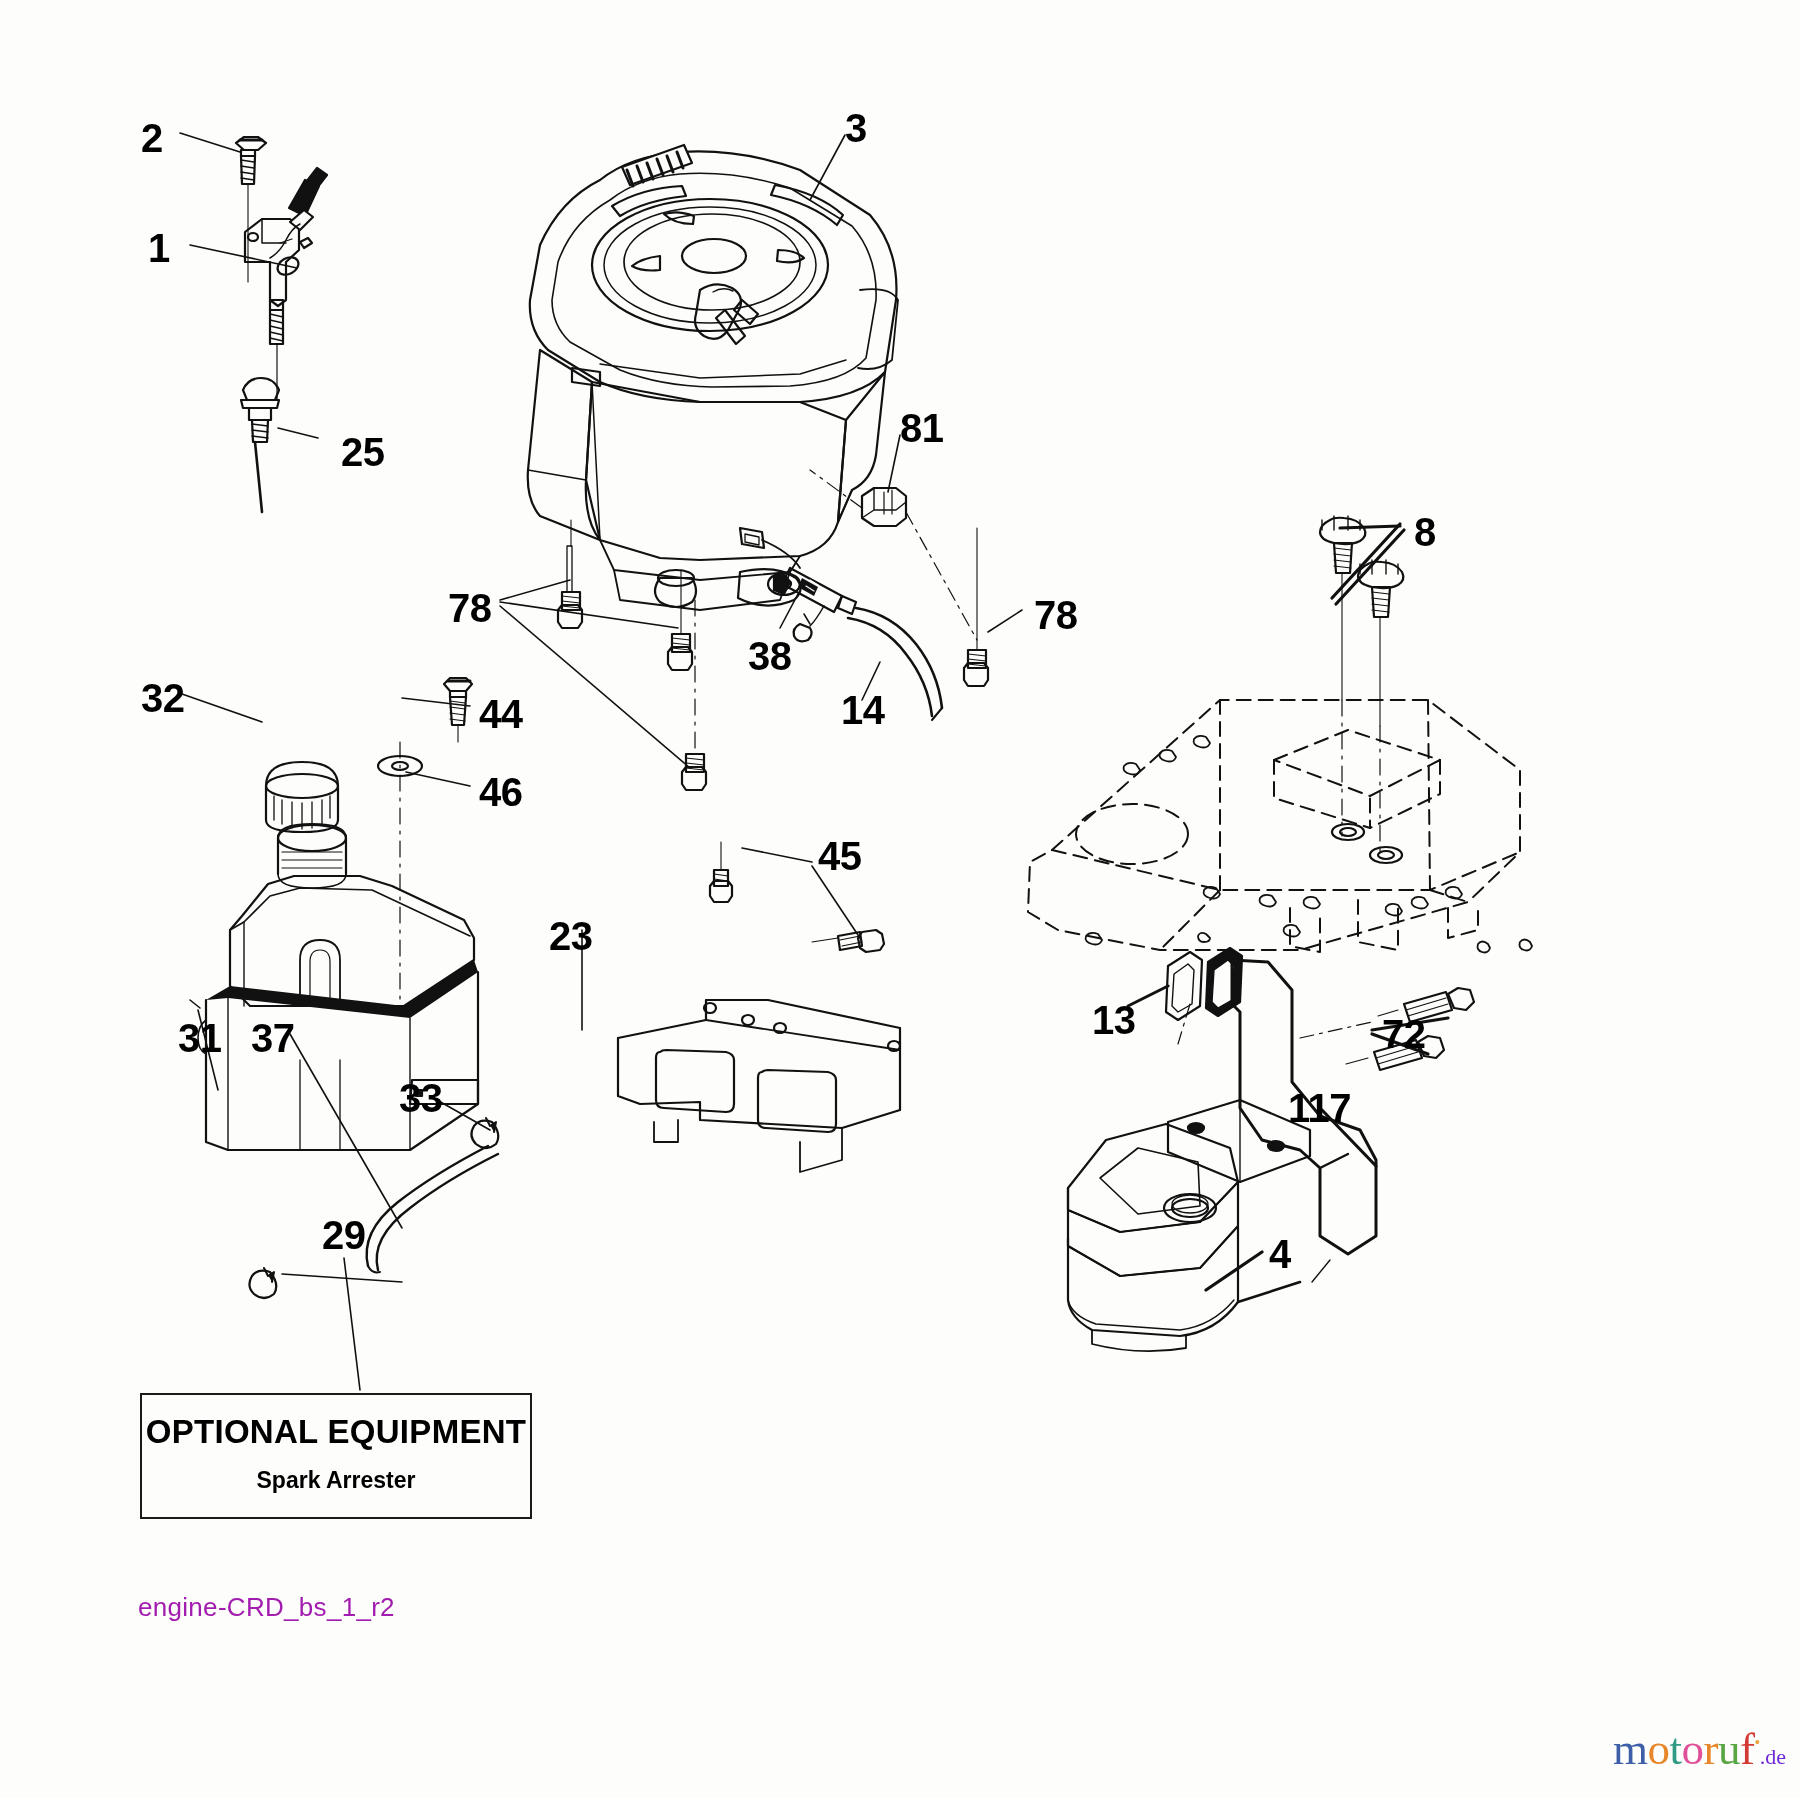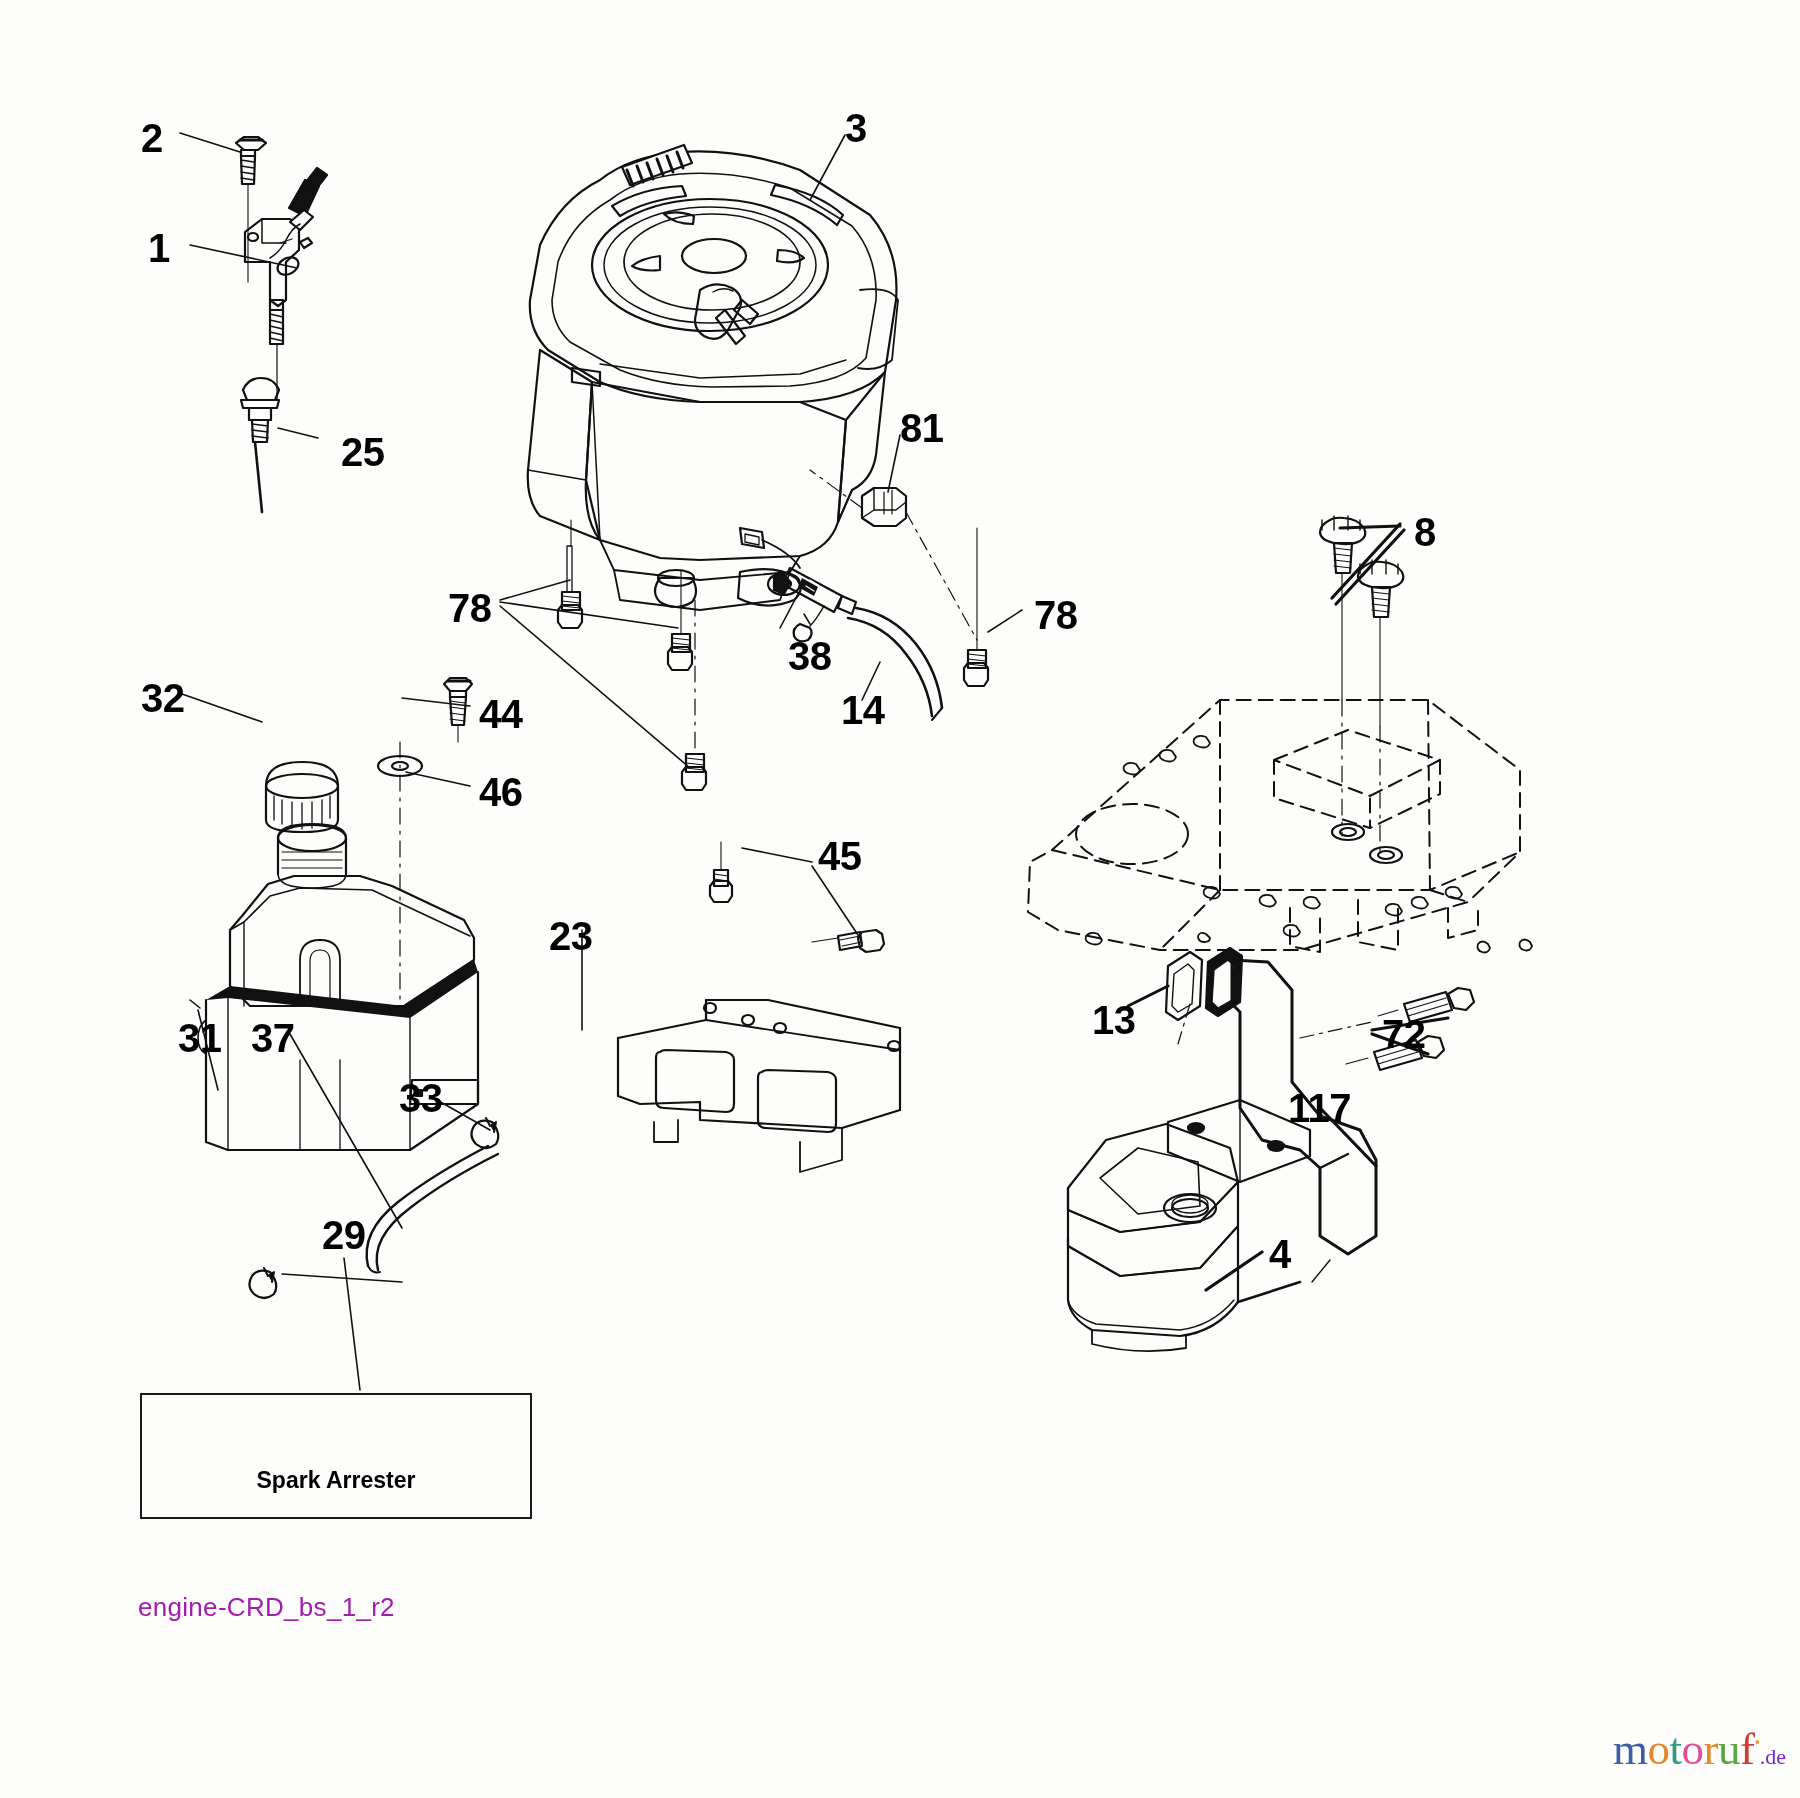--- a/index.html
+++ b/index.html
@@ -535,37 +535,38 @@
   </svg>
 
   <div class="callout" style="left:141px; top:118px;">2</div>
   <div class="callout" style="left:148px; top:228px;">1</div>
   <div class="callout" style="left:845px; top:108px;">3</div>
   <div class="callout" style="left:341px; top:432px;">25</div>
   <div class="callout" style="left:900px; top:408px;">81</div>
   <div class="callout" style="left:1414px; top:512px;">8</div>
   <div class="callout" style="left:448px; top:588px;">78</div>
   <div class="callout" style="left:1034px; top:595px;">78</div>
-  <div class="callout" style="left:788px; top:636px;text-align:right;">38</div>
+  <div class="callout" style="left:748px; top:636px;text-align:right;">38</div>
   <div class="callout" style="left:841px; top:690px;">14</div>
   <div class="callout" style="left:141px; top:678px;">32</div>
   <div class="callout" style="left:479px; top:694px;">44</div>
   <div class="callout" style="left:479px; top:772px;">46</div>
   <div class="callout" style="left:818px; top:836px;">45</div>
   <div class="callout" style="left:549px; top:916px;">23</div>
   <div class="callout" style="left:1092px; top:1000px;">13</div>
   <div class="callout" style="left:1382px; top:1014px;">72</div>
   <div class="callout" style="left:178px; top:1018px;">31</div>
   <div class="callout" style="left:251px; top:1018px;">37</div>
   <div class="callout" style="left:399px; top:1078px;">33</div>
   <div class="callout" style="left:1288px; top:1088px;text-align:right;">117</div>
   <div class="callout" style="left:1269px; top:1234px;">4</div>
   <div class="callout" style="left:322px; top:1215px;">29</div>
 
   <div id="optbox">
+    <div class="line1">OPTIONAL EQUIPMENT</div>
     <div class="line2">Spark Arrester</div>
   </div>
 
   <div id="diagram-id">engine-CRD_bs_1_r2</div>
 
   <div id="watermark">
     <span style="color:#3d5fa8">m</span><span style="color:#e8862a">o</span><span style="color:#2f9b84">t</span><span style="color:#e0509a">o</span><span style="color:#e8862a">r</span><span style="color:#5aa544">u</span><span style="color:#d33a33">f</span><span class="dot" style="color:#e8a33a">•</span><span class="tld">.de</span>
   </div>
 
 </div>

